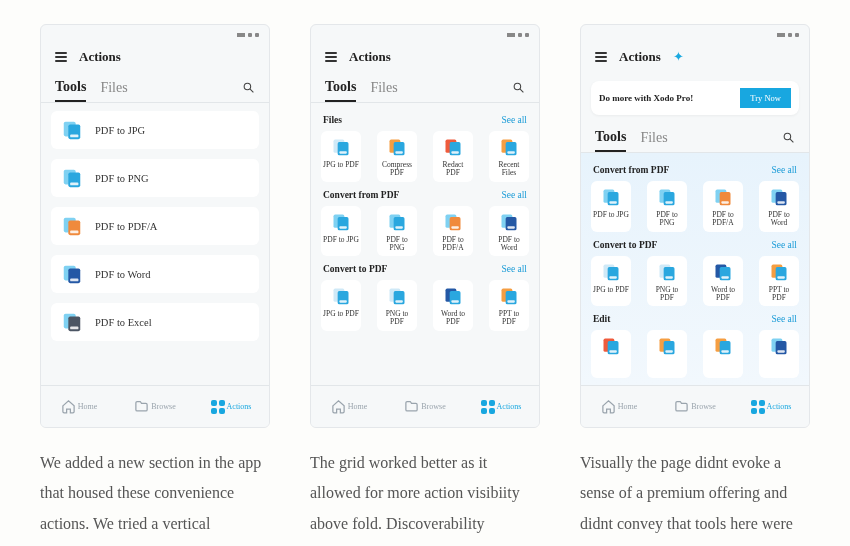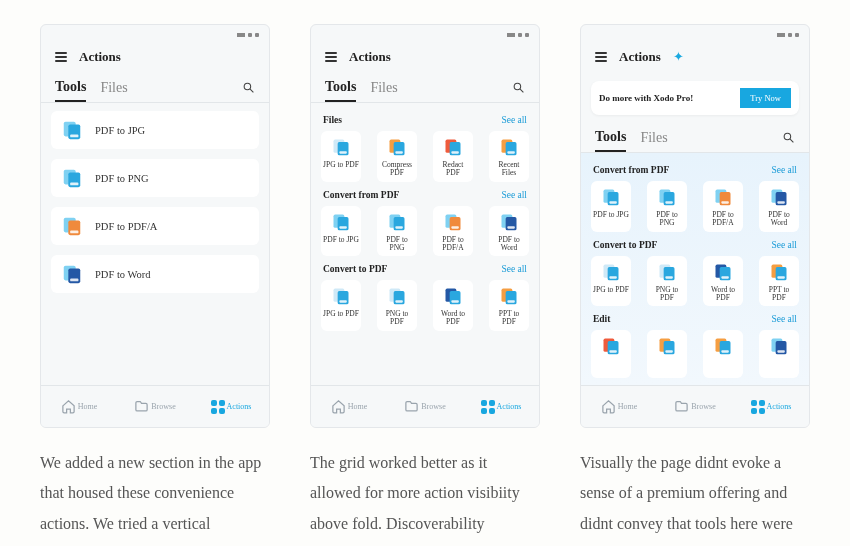--- a/index.html
+++ b/index.html
@@ -174,20 +174,30 @@
       <div class="listitem">
         <div class="ico">
               <svg viewBox="0 0 24 24" width="100%" height="100%">
     <rect x="3" y="3" width="13" height="16" rx="2" fill="#7fd1f2"></rect>
     <rect x="8" y="6" width="13" height="16" rx="2" fill="#2458a5"></rect>
     <rect x="10" y="17" width="9" height="3" rx="1" fill="#fff" opacity=".85"></rect>
   </svg>
             </div>
         <div class="lbl">PDF to Word</div>
       </div>
+      <div class="listitem">
+        <div class="ico">
+              <svg viewBox="0 0 24 24" width="100%" height="100%">
+    <rect x="3" y="3" width="13" height="16" rx="2" fill="#7fd1f2"></rect>
+    <rect x="8" y="6" width="13" height="16" rx="2" fill="#4b5563"></rect>
+    <rect x="10" y="17" width="9" height="3" rx="1" fill="#fff" opacity=".85"></rect>
+  </svg>
+            </div>
+        <div class="lbl">PDF to Excel</div>
+      </div>
   </div>
         <div class="nav">
     <div class="navitem">
       <span class="navico">
         <svg width="15" height="15" viewBox="0 0 24 24" fill="none" stroke="currentColor" stroke-width="2">
                 <path d="M3 11l9-8 9 8v9a2 2 0 0 1-2 2h-4v-6h-6v6H5a2 2 0 0 1-2-2z"></path>
               </svg>
       </span>
       <span class="nlbl">Home</span>
     </div>

